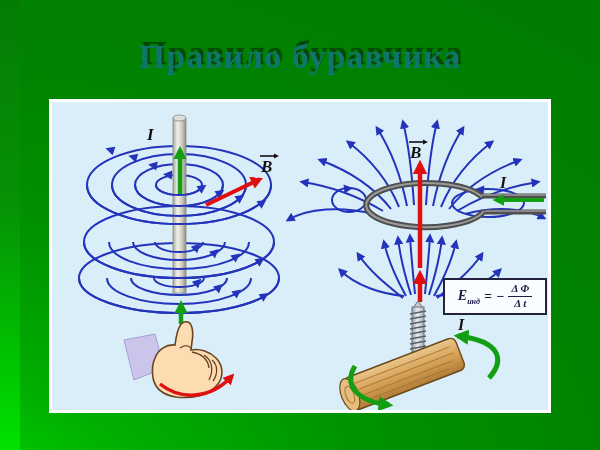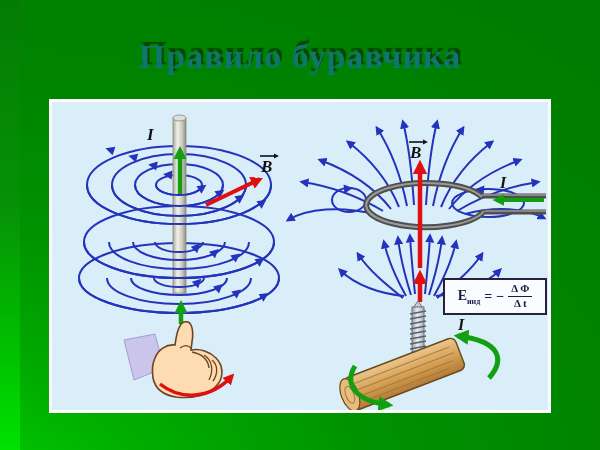--- a/index.html
+++ b/index.html
@@ -19,21 +19,21 @@
   }
   .panel{
     position:absolute;left:49px;top:99px;width:502px;height:314px;
     box-sizing:border-box;border:3px solid #ffffff;background:#d9eef8;
   }
   .panel svg{display:block;}
   .formula-box{
     position:absolute;left:391px;top:176px;width:104px;height:37px;
     box-sizing:border-box;border:2px solid #23233f;background:#fafdff;
     display:flex;align-items:center;justify-content:center;gap:4px;
-    font-weight:bold;font-size:14px;color:#1c1c46;
+    font-style:italic;font-weight:bold;font-size:14px;color:#1c1c46;
   }
   .formula-box sub{font-size:8px;}
   .frac{display:inline-flex;flex-direction:column;align-items:center;line-height:1.05;font-size:11px;}
   .frac .num{border-bottom:1.5px solid #1c1c46;padding:0 3px 1px 3px;}
   .frac .den{padding-top:1px;}
 </style>
 </head>
 <body>
 
 <div class="left-strip"></div>

